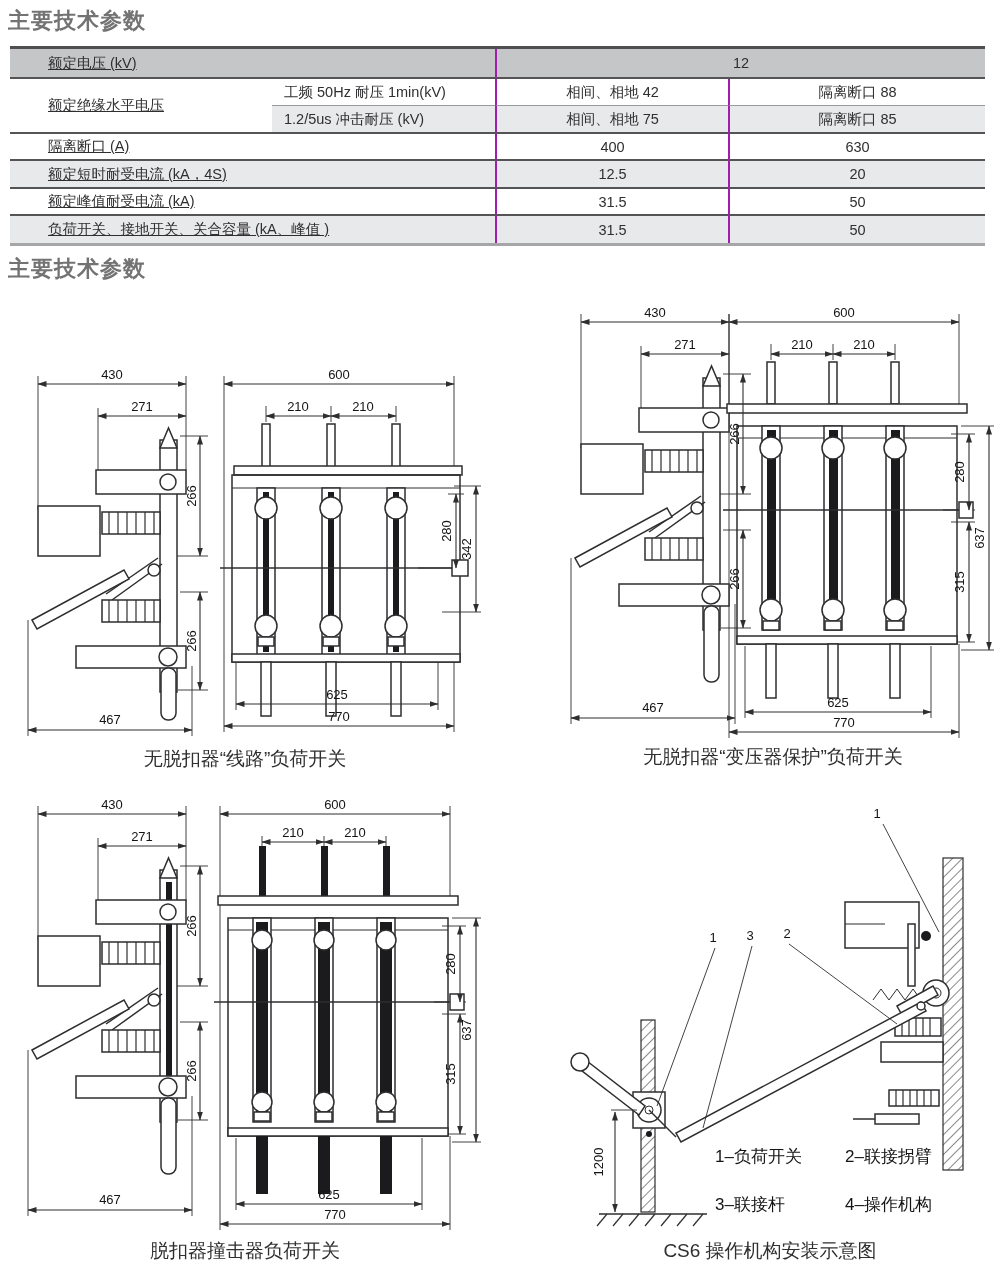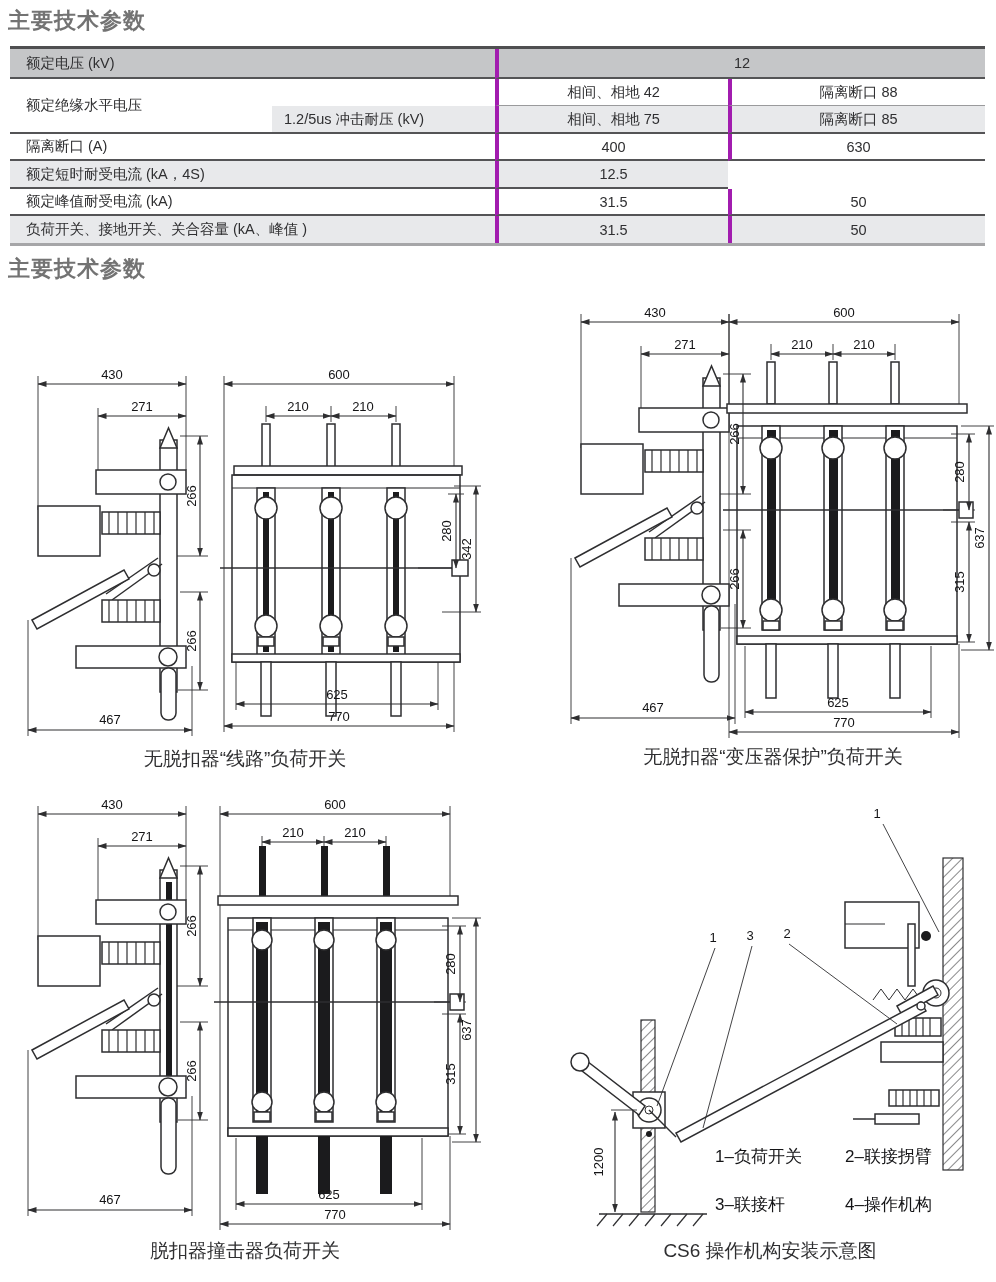--- a/index.html
+++ b/index.html
@@ -9,28 +9,28 @@
   .t-params{top:6px;}
   .t-outline{top:254px;}
 
   
   .spec-table{position:absolute;left:10px;top:46px;width:975px;
       display:grid;grid-template-columns:262px 223px 233px 257px;
       grid-template-rows:30px 27px 28px 27px 28px 27px 27px;
       border-top:3px solid #4f4f51;border-bottom:3px solid #a6a6a8;
       font-size:14.5px;}
   .cell{display:flex;align-items:center;box-sizing:border-box;}
-  .lab{padding-left:16px;justify-content:flex-start;}
+  .lab{padding-left:38px;justify-content:flex-start;text-decoration:underline;}
   .sublab{padding-left:12px;justify-content:flex-start;}
   .val{justify-content:center;text-align:center;}
   .g1{background:#c5c6c8;}
   .g2{background:#e8e9eb;}
   .bb2{border-bottom:2px solid #545456;}
   .bb1{border-bottom:1px solid #9a9a9c;}
-  .wgap{border-left:4px solid #a21caf;}
+  .wgap{border-left:2px solid #a21caf;}
 
   
   .fig{position:absolute;display:flex;flex-direction:column;align-items:center;}
   .f1{left:6px;top:360px;width:478px;}
   .f2{left:550px;top:298px;width:446px;}
   .f3{left:6px;top:790px;width:478px;}
   .f4{left:544px;top:790px;width:452px;}
   .cap{margin-top:6px;font-size:19px;color:#2f2f31;text-align:center;}
   .fig-svg .ext line{stroke:#2e2e30;stroke-width:0.9;}
   .fig-svg .dim line{stroke:#2e2e30;stroke-width:1.1;}
@@ -48,32 +48,34 @@
 <div class="page">
 
   <div class="sec-title t-params">主要技术参数</div>
 
   <div class="spec-table">
 
     <div class="cell lab g1 bb2" style="grid-row:1;grid-column:1/3">额定电压 (kV)</div>
     <div class="cell val g1 bb2 wgap" style="grid-row:1;grid-column:3/5">12</div>
 
     <div class="cell lab bb2" style="grid-row:2/4;grid-column:1">额定绝缘水平电压</div>
+    <div class="cell sublab bb1" style="grid-row:2;grid-column:2">工频 50Hz 耐压 1min(kV)</div>
     <div class="cell val bb1 wgap" style="grid-row:2;grid-column:3">相间、相地 42</div>
     <div class="cell val bb1 wgap" style="grid-row:2;grid-column:4">隔离断口 88</div>
     <div class="cell sublab g2 bb2" style="grid-row:3;grid-column:2">1.2/5us 冲击耐压 (kV)</div>
     <div class="cell val g2 bb2 wgap" style="grid-row:3;grid-column:3">相间、相地 75</div>
     <div class="cell val g2 bb2 wgap" style="grid-row:3;grid-column:4">隔离断口 85</div>
 
     <div class="cell lab bb2" style="grid-row:4;grid-column:1/3">隔离断口 (A)</div>
     <div class="cell val bb2 wgap" style="grid-row:4;grid-column:3">400</div>
     <div class="cell val bb2 wgap" style="grid-row:4;grid-column:4">630</div>
 
     <div class="cell lab g2 bb2" style="grid-row:5;grid-column:1/3">额定短时耐受电流 (kA，4S)</div>
     <div class="cell val g2 bb2 wgap" style="grid-row:5;grid-column:3">12.5</div>
+    <div class="cell val g2 bb2 wgap" style="grid-row:5;grid-column:4">20</div>
 
     <div class="cell lab bb2" style="grid-row:6;grid-column:1/3">额定峰值耐受电流 (kA)</div>
     <div class="cell val bb2 wgap" style="grid-row:6;grid-column:3">31.5</div>
     <div class="cell val bb2 wgap" style="grid-row:6;grid-column:4">50</div>
 
     <div class="cell lab g2" style="grid-row:7;grid-column:1/3">负荷开关、接地开关、关合容量 (kA、峰值 )</div>
     <div class="cell val g2 wgap" style="grid-row:7;grid-column:3">31.5</div>
     <div class="cell val g2 wgap" style="grid-row:7;grid-column:4">50</div>
   </div>
 

